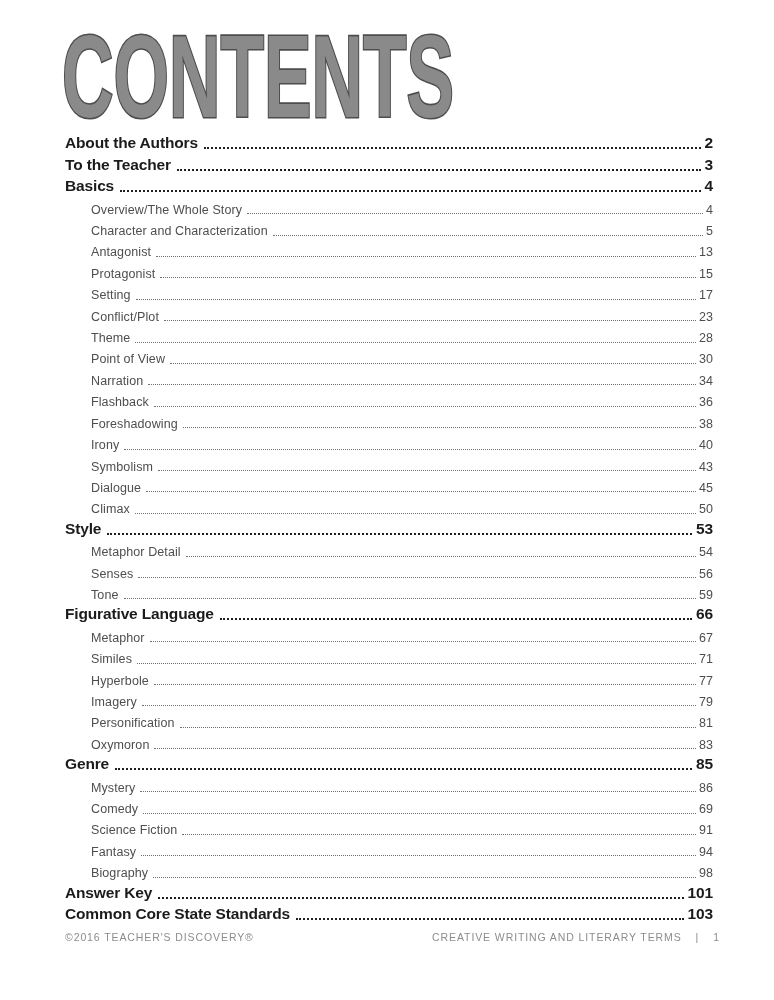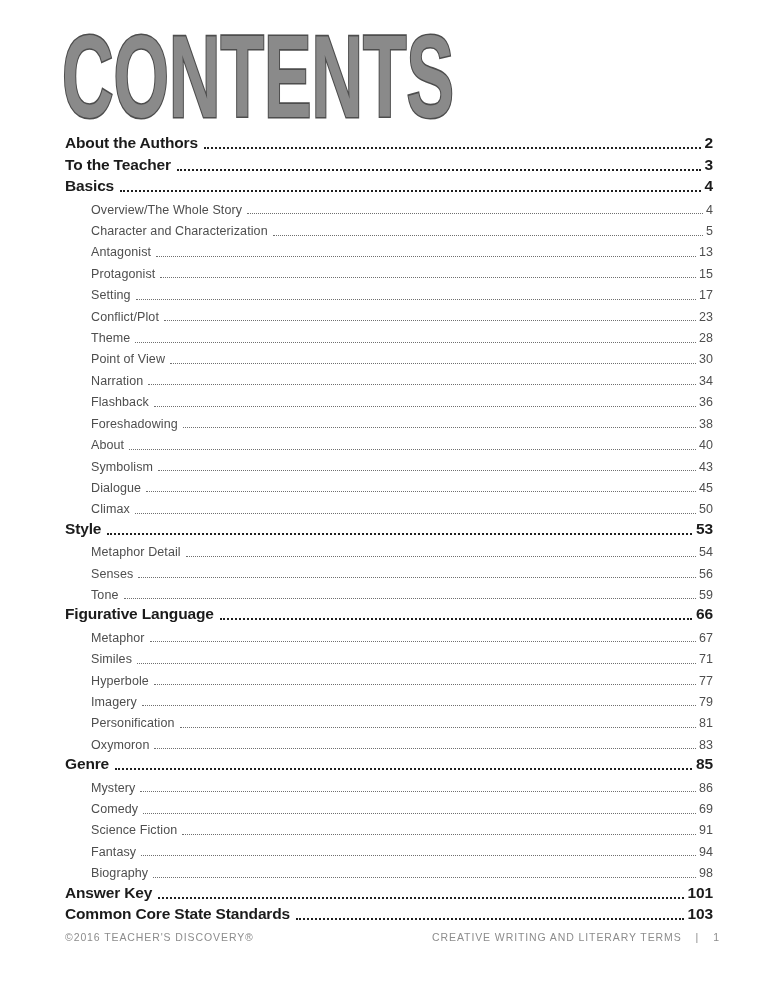--- a/index.html
+++ b/index.html
@@ -157,21 +157,21 @@
     <span class="label">Flashback</span>
     <span class="leader"></span>
     <span class="pagenum">36</span>
   </div>
       <div class="row sub">
     <span class="label">Foreshadowing</span>
     <span class="leader"></span>
     <span class="pagenum">38</span>
   </div>
       <div class="row sub">
-    <span class="label">About</span>
+    <span class="label">Irony</span>
     <span class="leader"></span>
     <span class="pagenum">40</span>
   </div>
       <div class="row sub">
     <span class="label">Symbolism</span>
     <span class="leader"></span>
     <span class="pagenum">43</span>
   </div>
       <div class="row sub">
     <span class="label">Dialogue</span>

